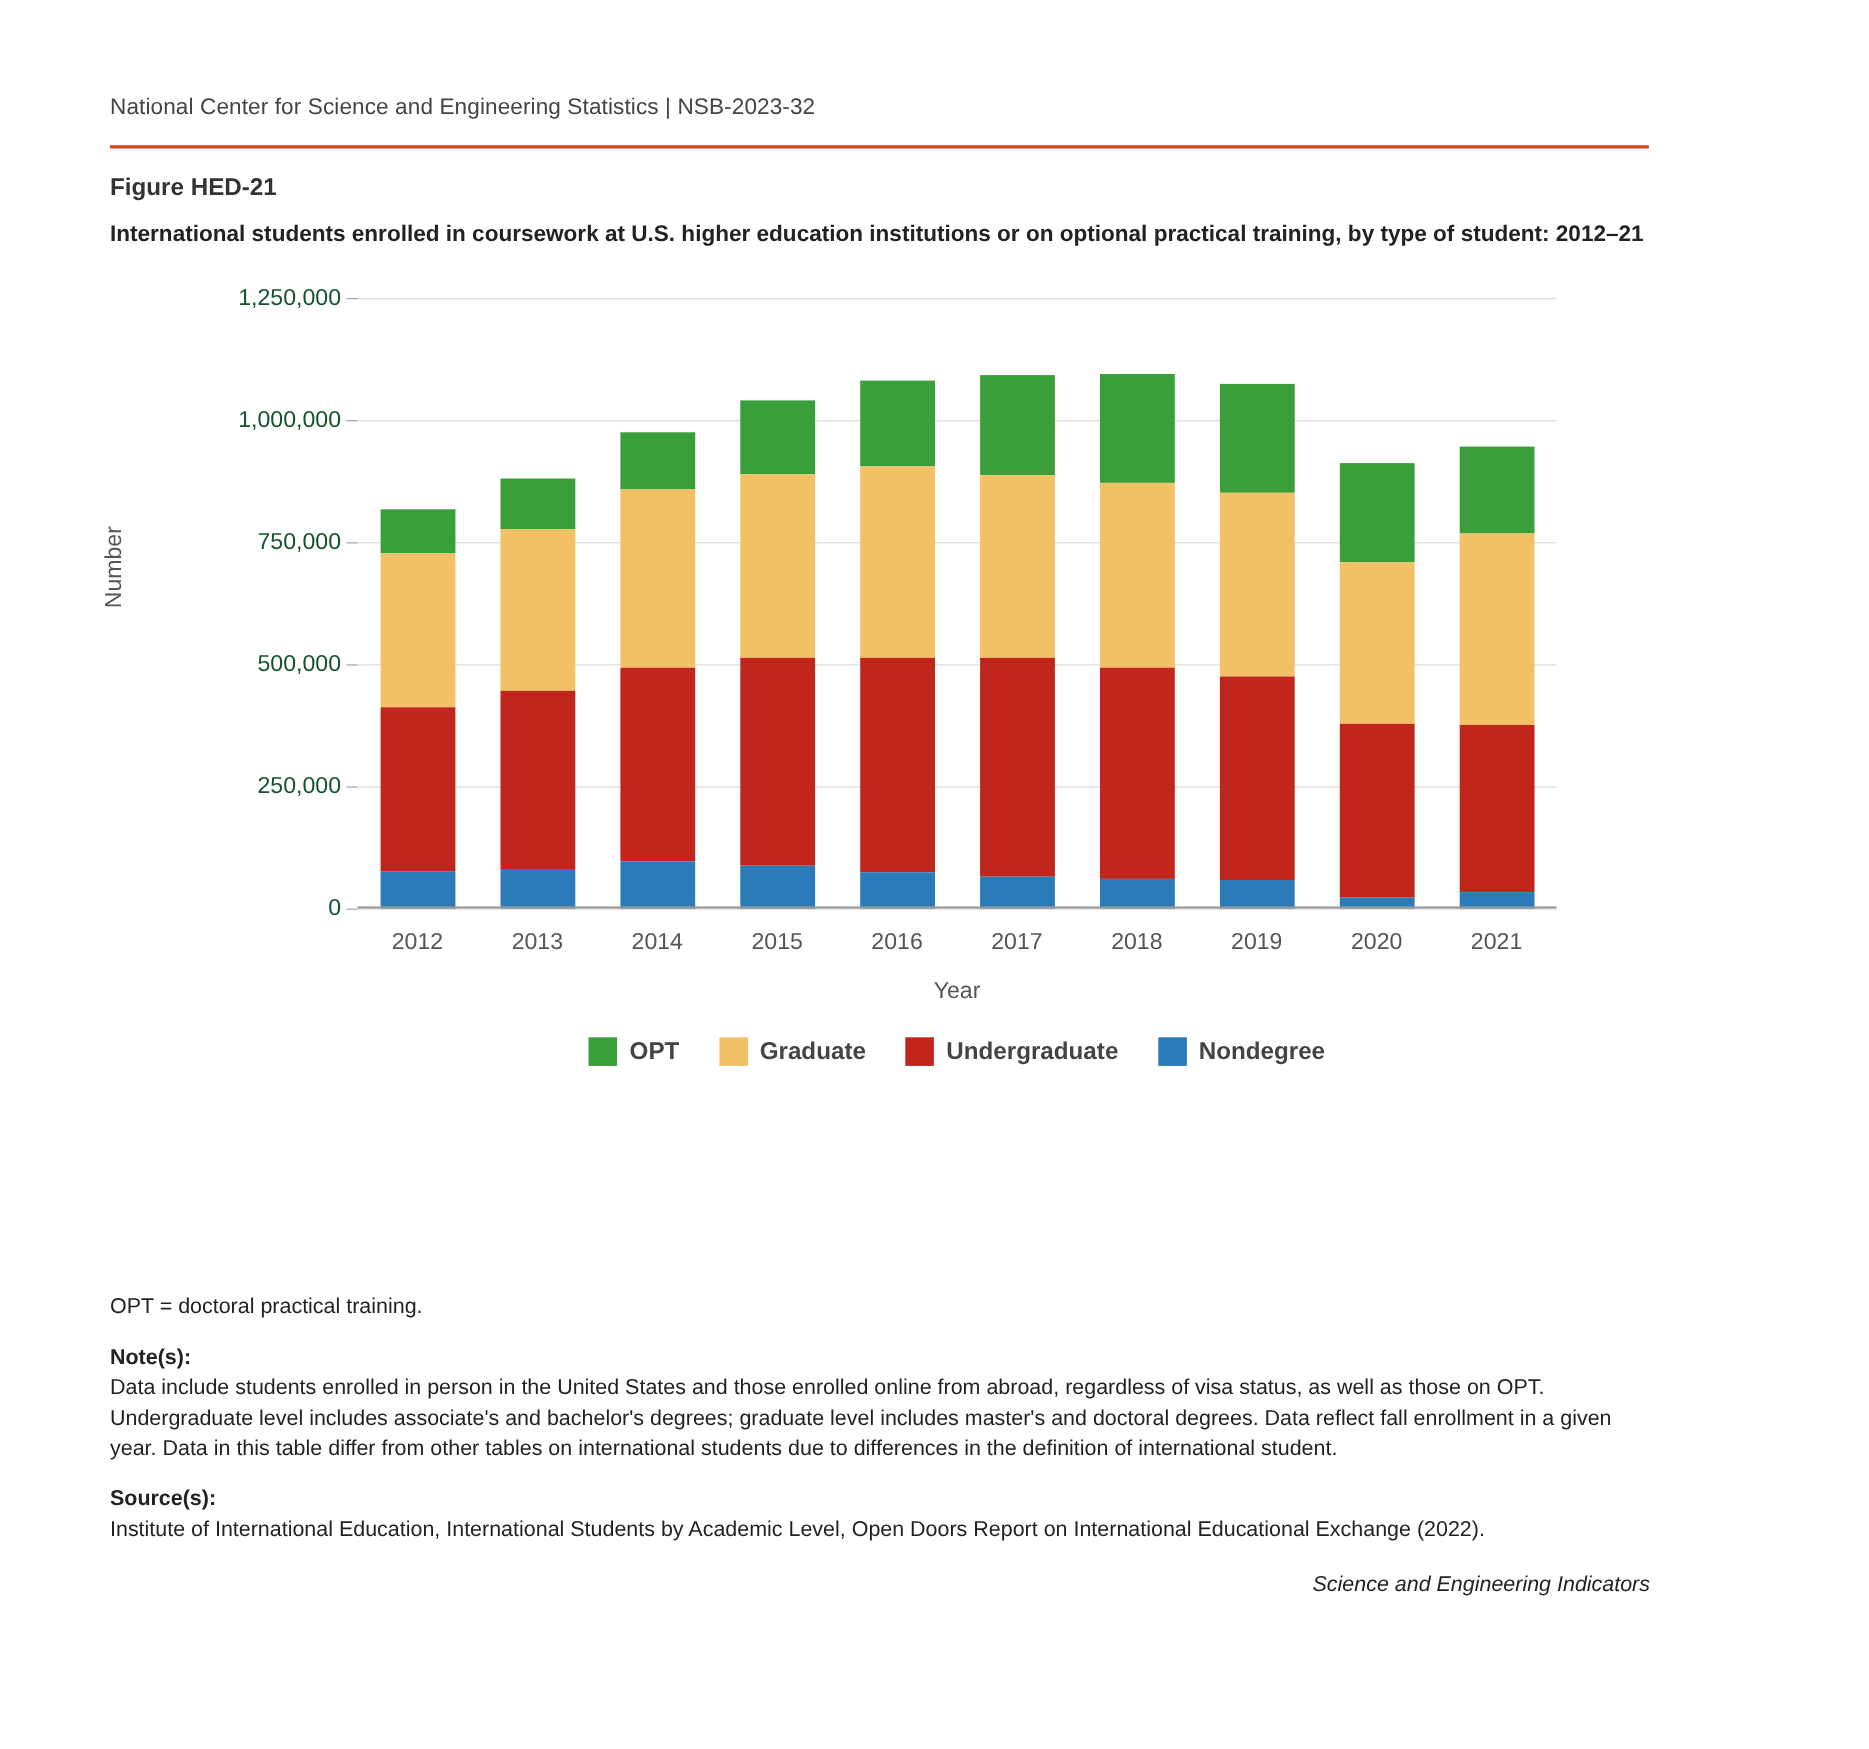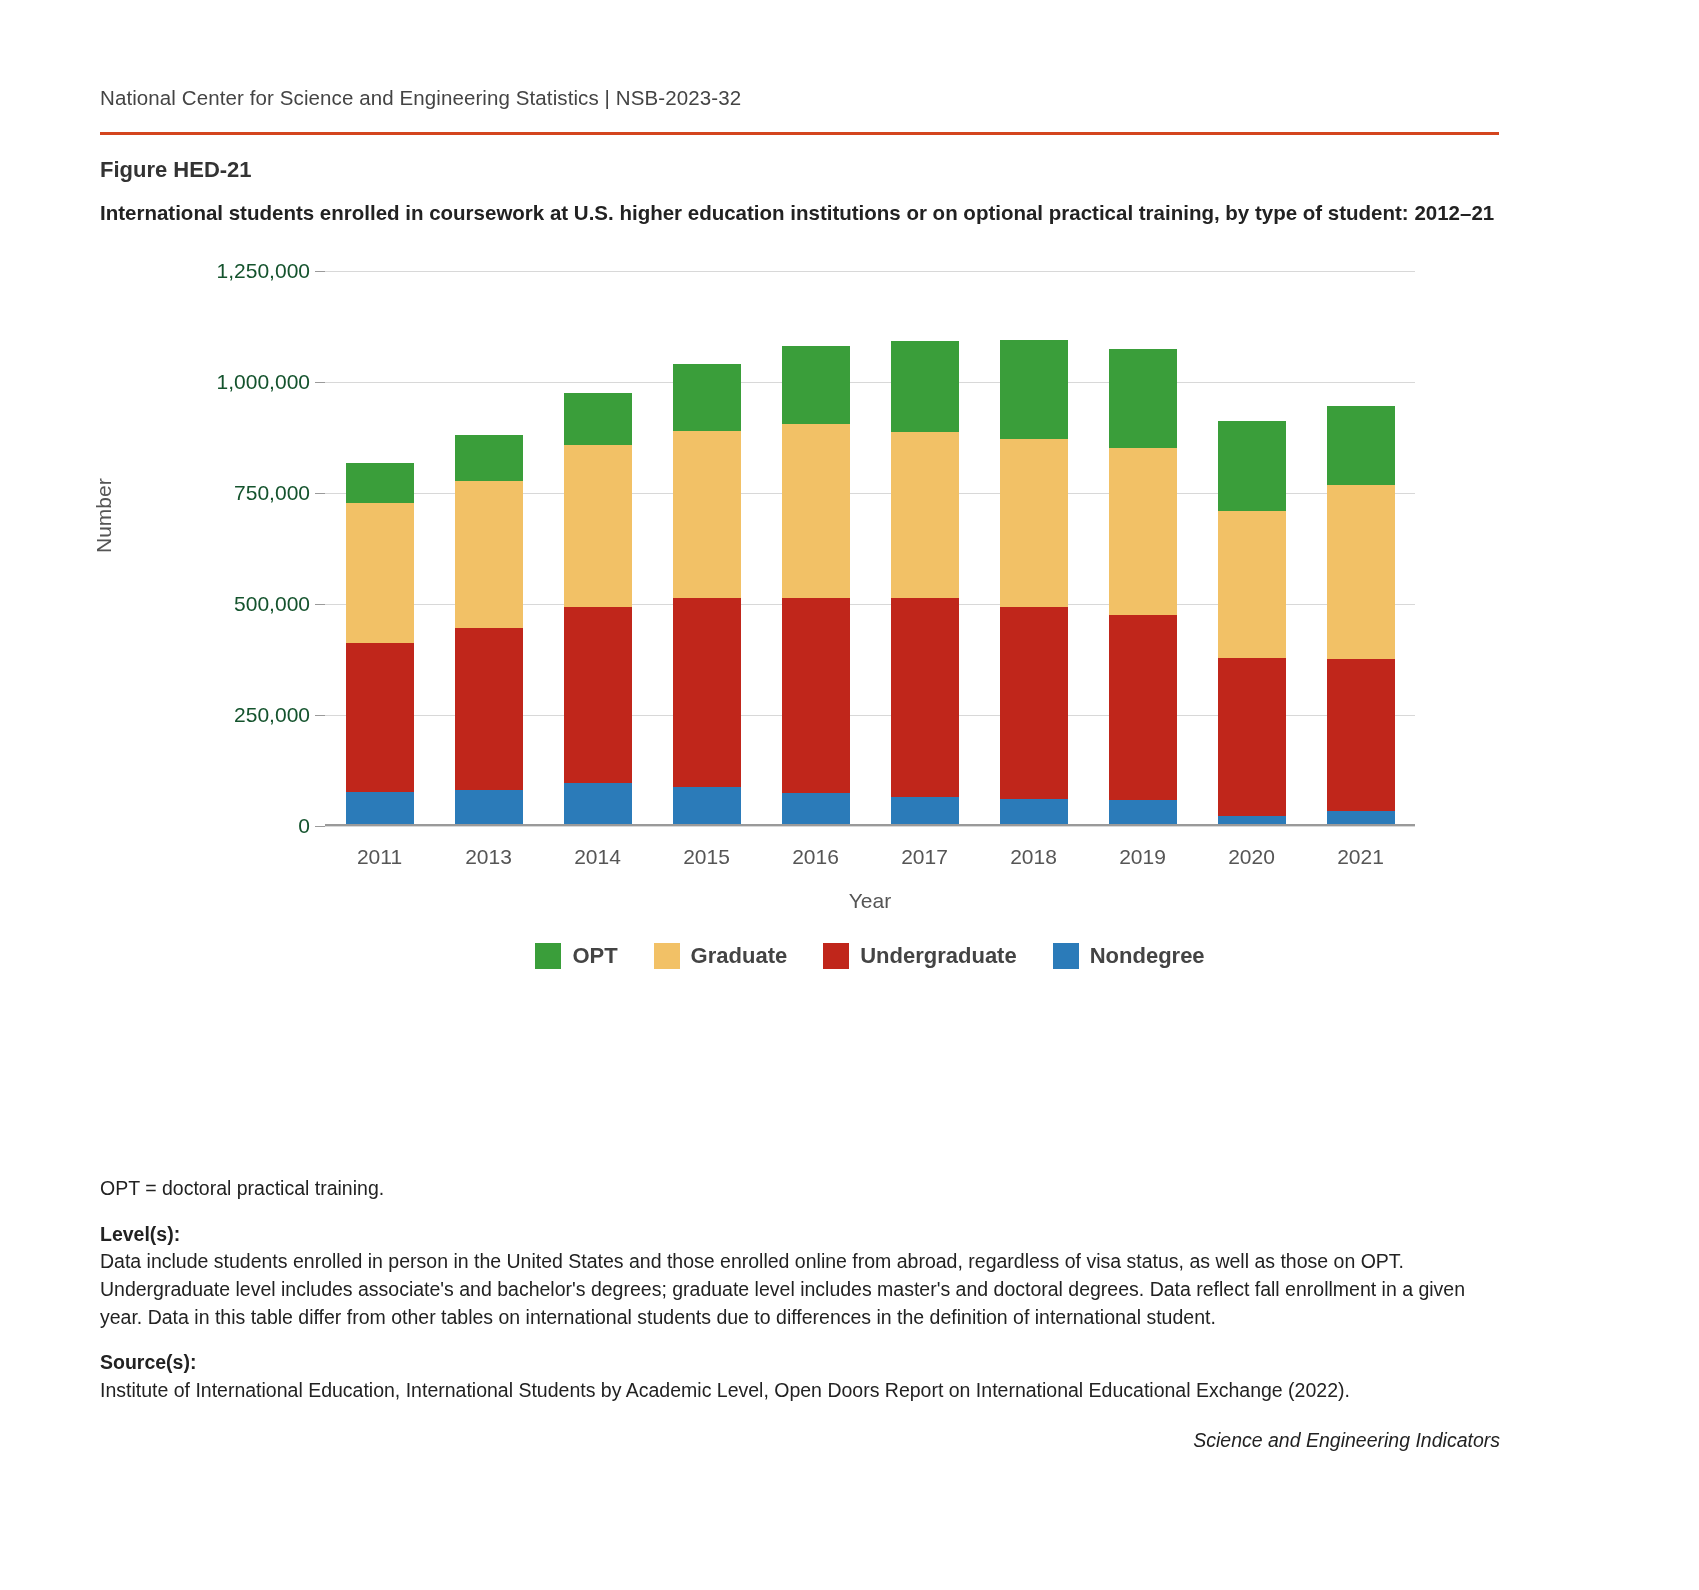--- a/index.html
+++ b/index.html
@@ -282,21 +282,21 @@
             <div class="seg" style="height: 79.032px; background: rgb(58, 158, 58);"></div>
             <div class="seg" style="height: 174.048px; background: rgb(242, 193, 102);"></div>
             <div class="seg" style="height: 151.848px; background: rgb(192, 38, 27);"></div>
             <div class="seg" style="height: 14.652px; background: rgb(43, 123, 185);"></div>
           </div>
         </div>
       <div class="axis-line"></div>
     </div>
 
     <div class="xlabels" id="xlabels">
-        <div class="xlabel">2011</div>
+        <div class="xlabel">2012</div>
         <div class="xlabel">2013</div>
         <div class="xlabel">2014</div>
         <div class="xlabel">2015</div>
         <div class="xlabel">2016</div>
         <div class="xlabel">2017</div>
         <div class="xlabel">2018</div>
         <div class="xlabel">2019</div>
         <div class="xlabel">2020</div>
         <div class="xlabel">2021</div>
       </div>
@@ -318,21 +318,21 @@
         <div class="legend-item">
           <span class="legend-swatch" style="background: rgb(43, 123, 185);"></span>
           <span class="legend-label">Nondegree</span>
         </div>
       </div>
   </div>
 
   <div class="notes">
     <div class="blk">OPT = doctoral practical training.</div>
     <div class="blk">
-      <div class="hd">Level(s):</div>
+      <div class="hd">Note(s):</div>
       <div>Data include students enrolled in person in the United States and those enrolled online from abroad, regardless of visa status, as well as those on OPT. Undergraduate level includes associate's and bachelor's degrees; graduate level includes master's and doctoral degrees. Data reflect fall enrollment in a given year. Data in this table differ from other tables on international students due to differences in the definition of international student.</div>
     </div>
     <div class="blk">
       <div class="hd">Source(s):</div>
       <div><span>Institute of International Education, International Students by Academic Level, </span><span class="italic">Open Doors Report on International Educational Exchange</span><span> (2022).</span></div>
     </div>
     <div class="sei">Science and Engineering Indicators</div>
   </div>
 
 </div>

